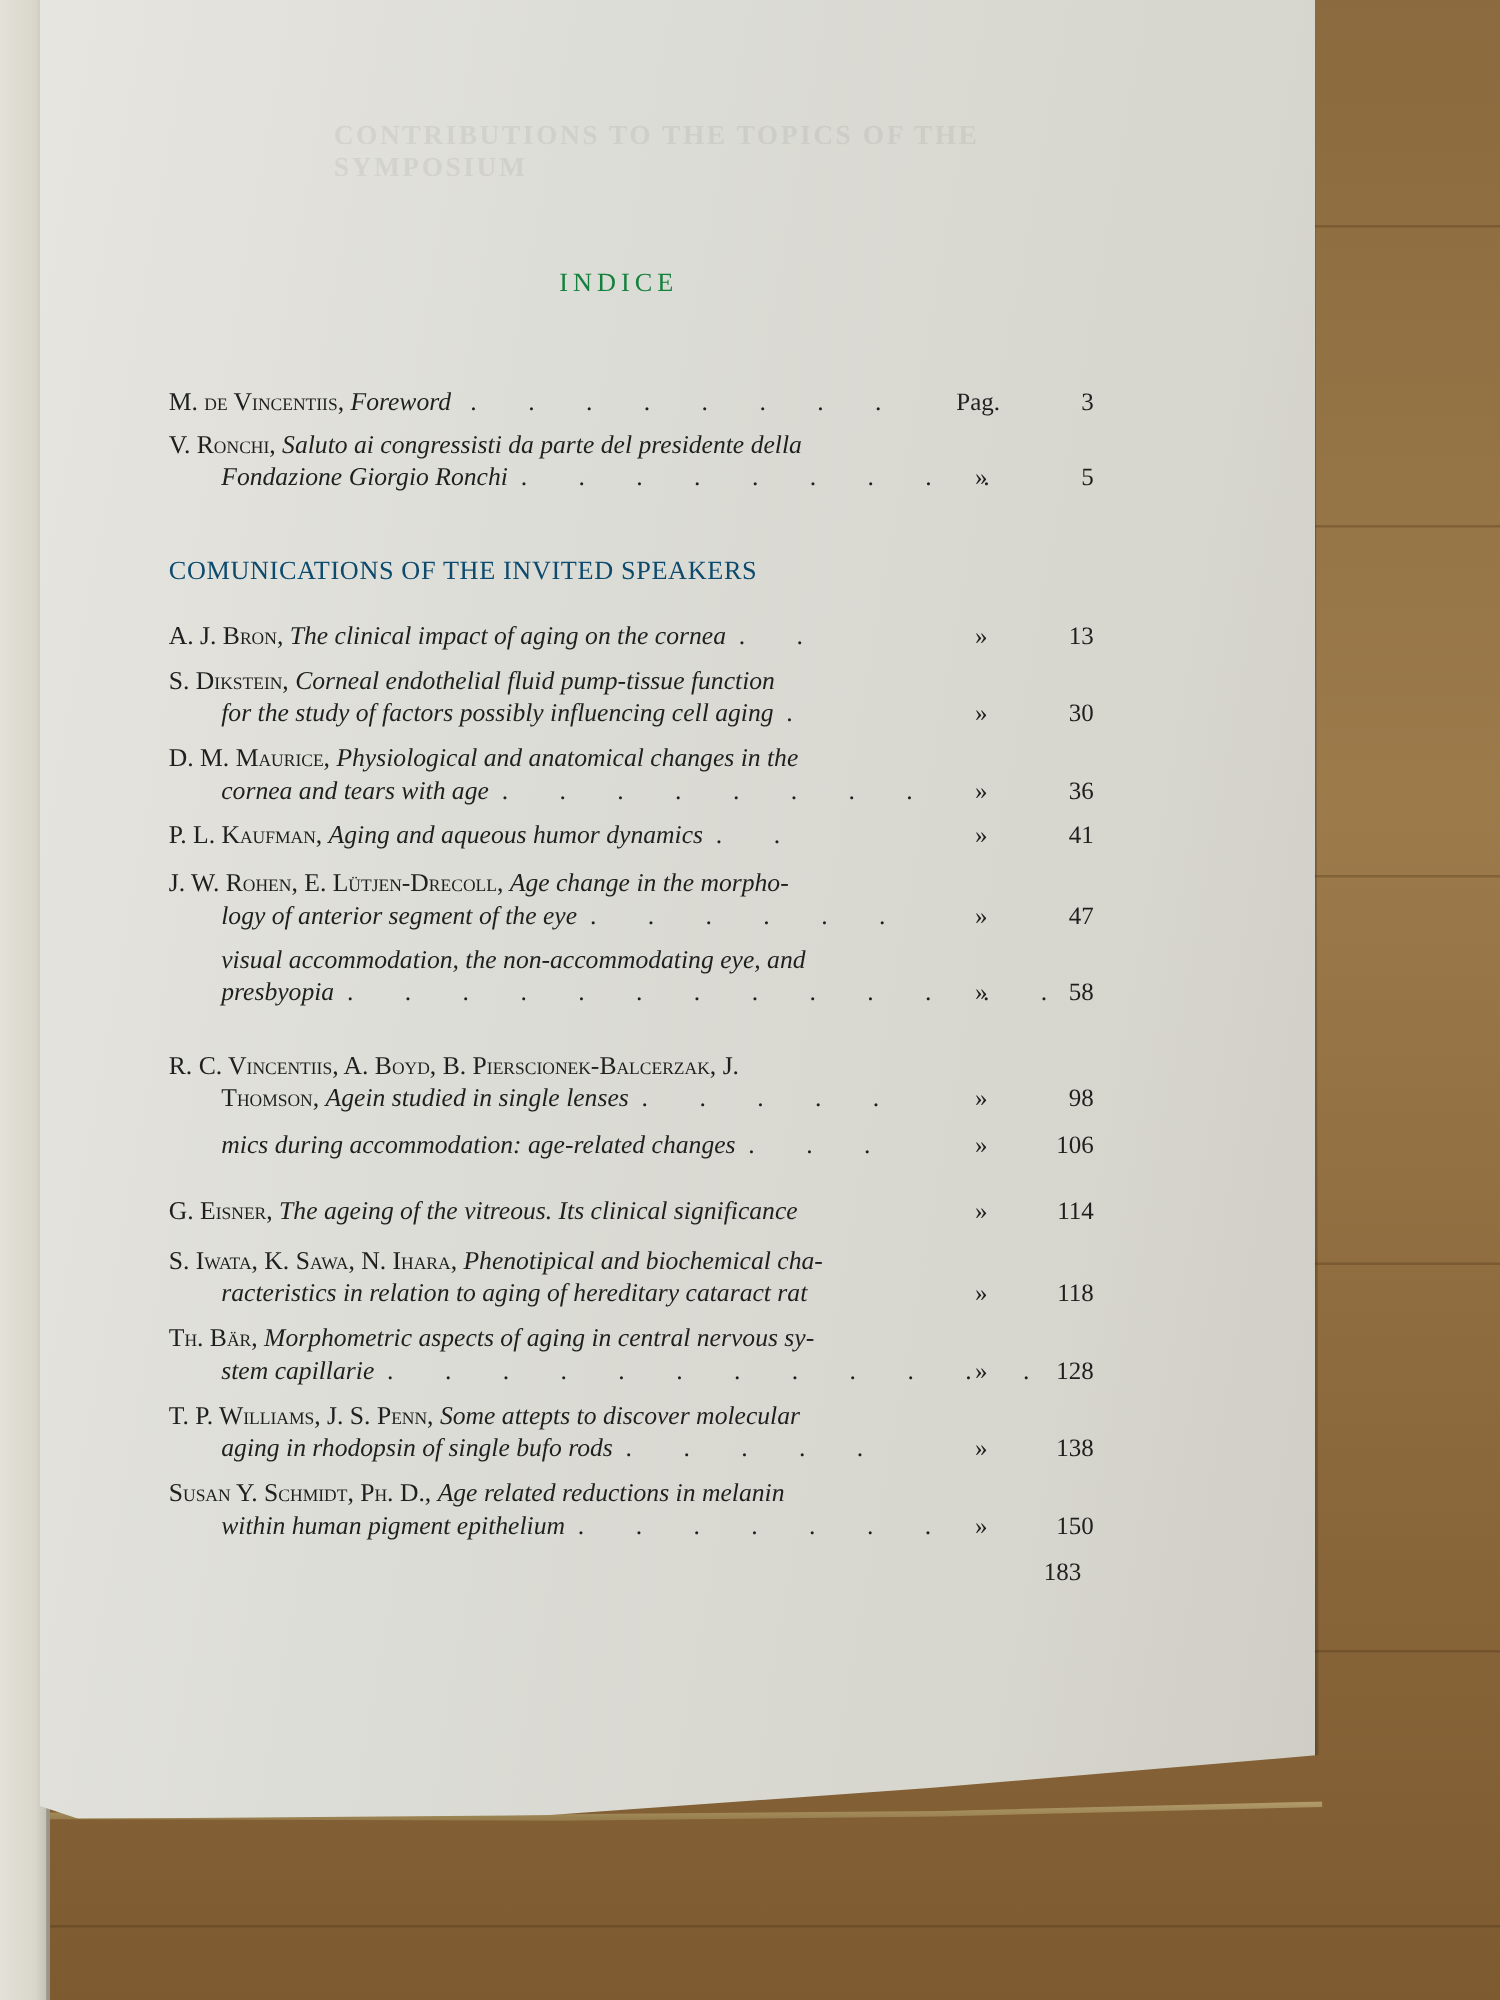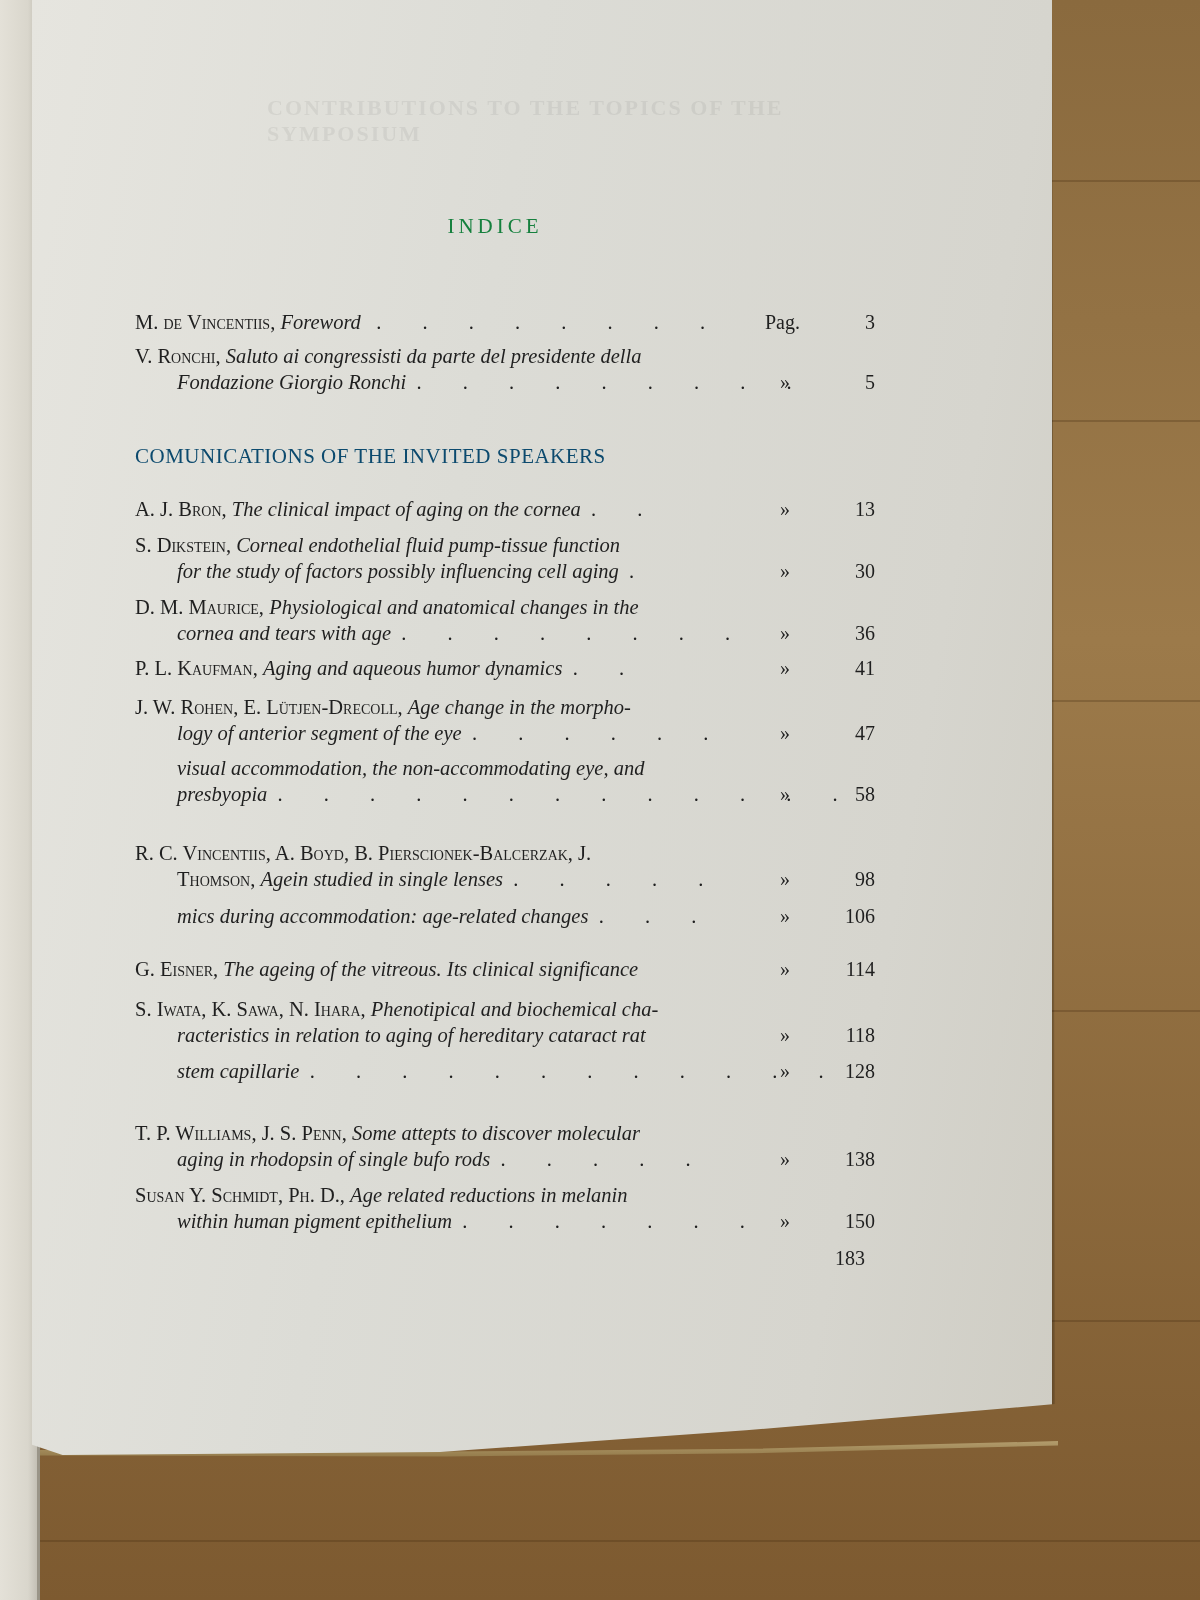--- a/index.html
+++ b/index.html
@@ -148,20 +148,21 @@
   </div>
 
   <div class="entry" style="top:996px">
     <span class="line"><span class="author">S. Iwata, K. Sawa, N. Ihara,</span> <span class="ttl">Phenotipical and biochemical cha-</span></span>
     <span class="line indent"><span class="ttl">racteristics in relation to aging of hereditary cataract rat</span>
       <span class="raq">»</span>
       <span class="pg">118</span></span>
   </div>
 
   <div class="entry" style="top:1058px">
+    <span class="line"><span class="author">Th. Bär,</span> <span class="ttl">Morphometric aspects of aging in central nervous sy-</span></span>
     <span class="line indent"><span class="ttl">stem capillarie</span> &nbsp;<span class="dots">. . . . . . . . . . . .</span>
       <span class="raq">»</span>
       <span class="pg">128</span></span>
   </div>
 
   <div class="entry" style="top:1120px">
     <span class="line"><span class="author">T. P. Williams, J. S. Penn,</span> <span class="ttl">Some attepts to discover molecular</span></span>
     <span class="line indent"><span class="ttl">aging in rhodopsin of single bufo rods</span> &nbsp;<span class="dots">. . . . .</span>
       <span class="raq">»</span>
       <span class="pg">138</span></span>

